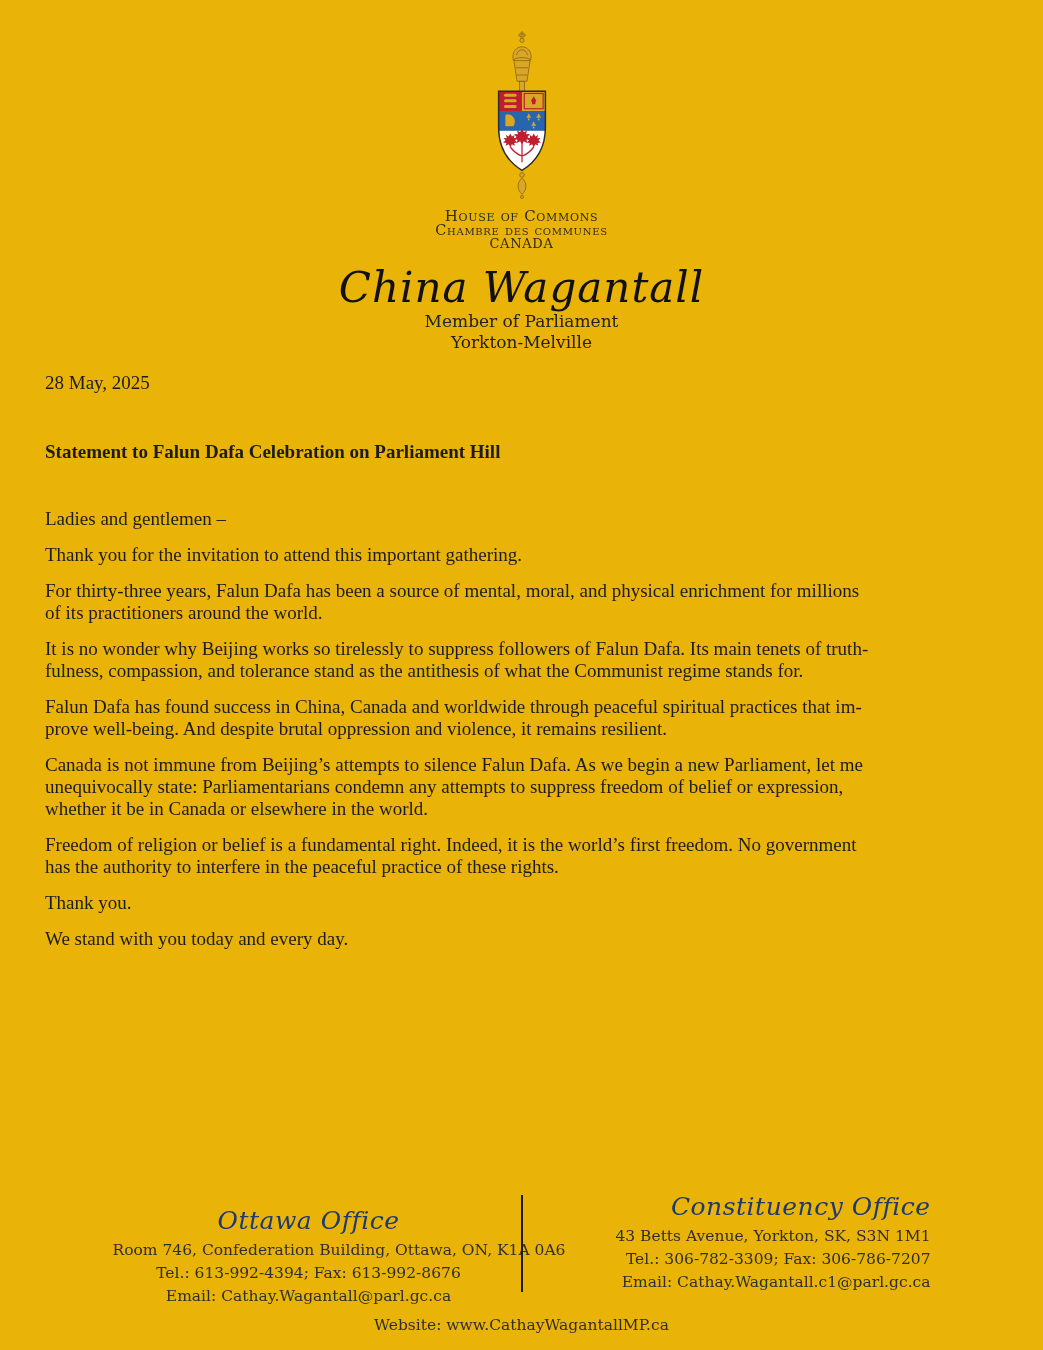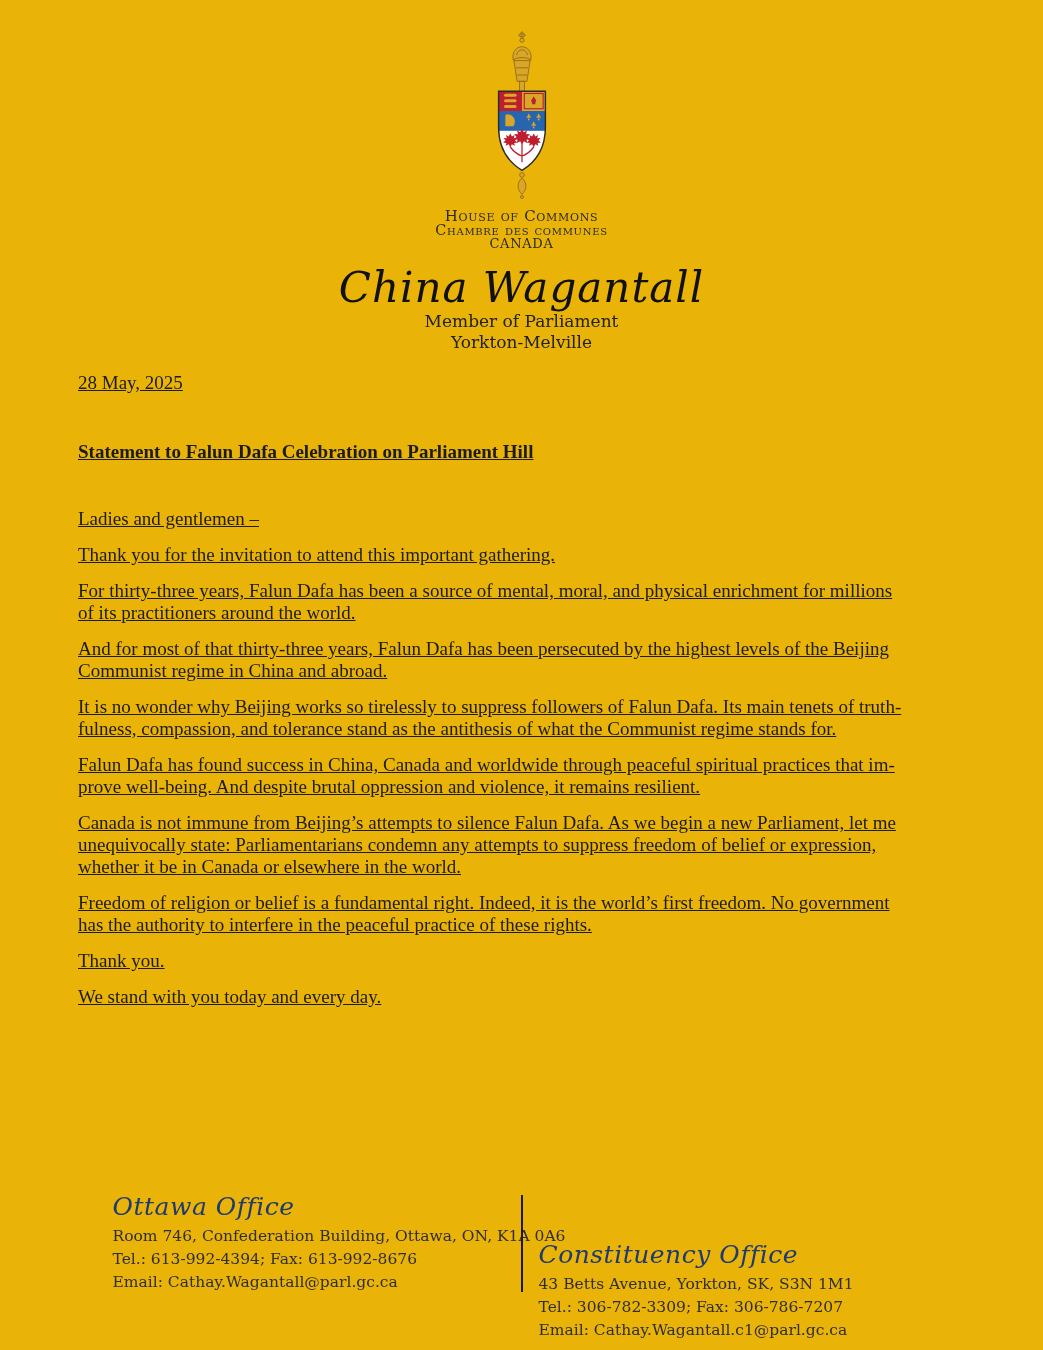--- a/index.html
+++ b/index.html
@@ -30,36 +30,36 @@
     letter-spacing: 1px;
     color: #111111;
   }
   .mp-title, .mp-riding {
     font-family: "DejaVu Serif", serif;
     font-size: 17px;
     line-height: 21px;
     color: #222222;
   }
   
-  .letter { margin: 0 90px 0 78px; text-decoration: underline; }
+  .letter { margin: 0 90px 0 45px; }
   .date { margin-top: 18px; font-size: 19px; line-height: 23px; white-space: pre; }
   .subject { margin-top: 46px; font-size: 19px; line-height: 23px; font-weight: bold; white-space: pre; }
   .body-para {
     font-size: 19px;
     line-height: 22px;
     margin-bottom: 14px;
     white-space: pre;
   }
   .body-para:first-of-type { margin-top: 45px; }
   
   .footer { position: absolute; left: 0; right: 0; top: 1193px; }
   .offices { display: flex; justify-content: center; align-items: flex-start; }
   .office { width: 392px; font-family: "DejaVu Serif", serif; }
-  .office-left { text-align: left; }
-  .office-right { text-align: left; margin-top: 48px; }
+  .office-left { text-align: center; margin-top: 14px; }
+  .office-right { text-align: right; }
   .office-heading {
     font-style: italic;
     font-size: 25px;
     line-height: 27px;
     letter-spacing: 0.5px;
     margin-bottom: 5px;
   }
   .office-lines {
     font-size: 15.5px;
     line-height: 23px;
@@ -172,22 +172,20 @@
   </div>
 
   <div class="letter">
     <div class="date">28 May, 2025</div>
     <div class="subject">Statement to Falun Dafa Celebration on Parliament Hill</div>
 
     <p class="body-para">Ladies and gentlemen –</p>
     <p class="body-para">Thank you for the invitation to attend this important gathering.</p>
     <p class="body-para">For thirty-three years, Falun Dafa has been a source of mental, moral, and physical enrichment for millions
 of its practitioners around the world.</p>
-    <p class="body-para">And for most of that thirty-three years, Falun Dafa has been persecuted by the highest levels of the Beijing
-Communist regime in China and abroad.</p>
     <p class="body-para">It is no wonder why Beijing works so tirelessly to suppress followers of Falun Dafa. Its main tenets of truth-
 fulness, compassion, and tolerance stand as the antithesis of what the Communist regime stands for.</p>
     <p class="body-para">Falun Dafa has found success in China, Canada and worldwide through peaceful spiritual practices that im-
 prove well-being. And despite brutal oppression and violence, it remains resilient.</p>
     <p class="body-para">Canada is not immune from Beijing’s attempts to silence Falun Dafa. As we begin a new Parliament, let me
 unequivocally state: Parliamentarians condemn any attempts to suppress freedom of belief or expression,
 whether it be in Canada or elsewhere in the world.</p>
     <p class="body-para">Freedom of religion or belief is a fundamental right. Indeed, it is the world’s first freedom. No government
 has the authority to interfere in the peaceful practice of these rights.</p>
     <p class="body-para">Thank you.</p>

